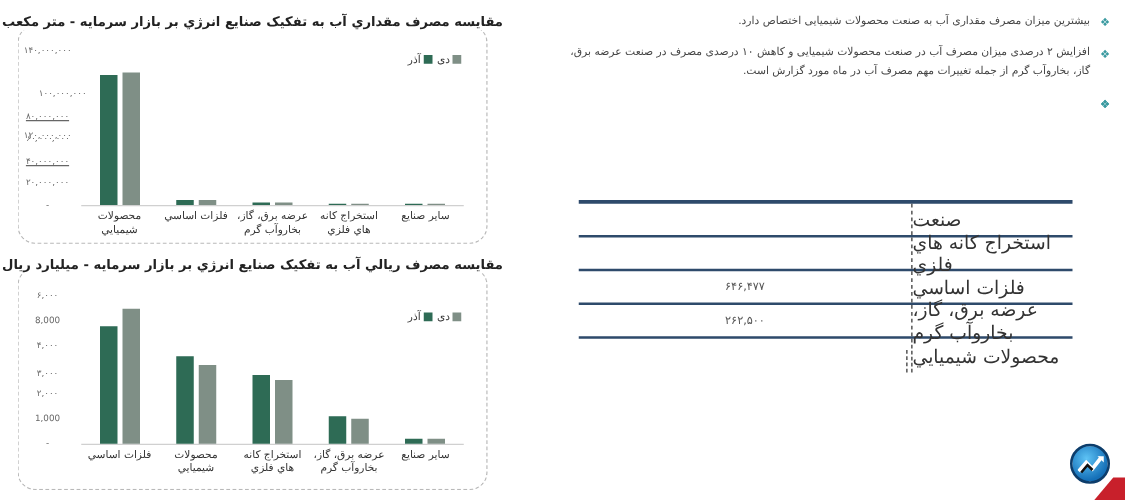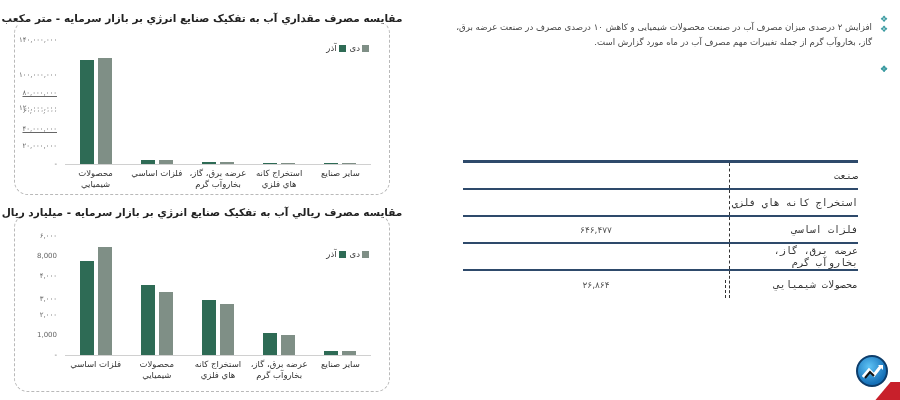--- a/index.html
+++ b/index.html
@@ -9,38 +9,38 @@
   .chart-box {
     position: absolute; left: 14px; width: 376px;
     border: 1px dashed #b9b9b9; border-radius: 14px; background: #fff;
   }
   .chart-title {
     position: absolute; top: -9px; left: 50%; transform: translateX(-50%);
     background: #fff; padding: 0 8px; white-space: nowrap;
     font-size: 10.5px; font-weight: bold; color: #222; direction: rtl;
   }
   .plot { position: absolute; }
-  .ytick { position: absolute; left: 0; width: 38px; text-align: right; font-size: 7px; color: #666; transform: translateY(-50%); }
+  .ytick { position: absolute; left: 0; width: 38px; text-align: center; font-size: 7px; color: #666; transform: translateY(-50%); }
   .baseline { position: absolute; height: 1px; background: #d0d0d0; }
   .bar { position: absolute; bottom: 0; }
   .bar.azar { background: #2e6b55; }
   .bar.dey { background: #7f8f86; }
   .xlab { position: absolute; text-align: center; font-size: 8.5px; color: #333; direction: rtl; line-height: 11px; }
   .legend { position: absolute; font-size: 8.5px; color: #333; direction: rtl; display: flex; gap: 4px; align-items: center; }
   .legend .sw { display: inline-block; width: 7px; height: 7px; margin-left: 2px; vertical-align: middle; }
 
   .bullets { position: absolute; left: 440px; top: 10px; width: 450px; direction: rtl; }
   .bullet { position: relative; padding-right: 18px; font-size: 8.6px; line-height: 15px; color: #444; margin-bottom: 10px; text-align: right; }
   .bullet .dot { position: absolute; right: 2px; top: 2px; color: #3a9aa0; font-size: 9px; }
 
   .rate-table { position: absolute; left: 463px; top: 160px; width: 395px; direction: rtl; border-collapse: collapse; }
   .rate-table .row { display: flex; height: 27px; align-items: center; border-bottom: 2px solid #2e4a6b; }
   .rate-table .row.last { border-bottom: none; }
   .rate-table .head { border-top: 3px solid #2e4a6b; height: 30px; }
-  .rate-table .c1 { width: 128px; text-align: right; font-size: 10px; color: #333; font-family: Liberation Mono, monospace; }
+  .rate-table .c1 { width: 128px; text-align: left; font-size: 15px; color: #333; }
   .rate-table .sep { width: 0; height: 100%; border-left: 1px dashed #333; }
   .rate-table .c2 { flex: 1; text-align: center; font-size: 9px; color: #555; }
   .tail-sep { position: absolute; left: 725px; top: 280px; height: 18px; border-left: 1px dashed #333; }
 
   .logo { position: absolute; left: 856px; top: 355px; width: 32px; height: 32px; border-radius: 50%;
           background: radial-gradient(circle at 40% 35%, #5ec3f5, #1570b8 70%); border: 2px solid #0d3d6b; }
   .logo svg { position: absolute; left: 4px; top: 6px; }
   .corner { position: absolute; left: 878px; top: 382px; width: 40px; height: 30px; background: #c8202b; transform: skewX(-40deg); }
 </style>
 </head>
@@ -51,21 +51,21 @@
   <div class="legend" style="right:20px;top:22px;">
     <span><span class="sw" style="background:#7f8f86"></span><span>دی</span></span>
     <span><span class="sw" style="background:#2e6b55"></span><span>آذر</span></span>
   </div>
   <div class="plot" id="plot-top" style="left:4px;top:19px;width:360px;height:124px;">
       <div class="ytick" style="top: 124px;">-</div>
       <div class="ytick" style="top: 106.286px;">۲۰,۰۰۰,۰۰۰</div>
       <div class="ytick" style="top: 88.5714px; text-decoration: underline;">۴۰,۰۰۰,۰۰۰</div>
       <div class="ytick" style="top: 70.8571px; font-style: italic;">۶۰,۰۰۰,۰۰۰</div>
       <div class="ytick" style="top: 53.1429px; text-decoration: underline;">۸۰,۰۰۰,۰۰۰</div>
-      <div class="ytick" style="top: 35.4286px;">۱۰۰,۰۰۰,۰۰۰</div>
+      <div class="ytick" style="top: 35.4286px; margin-left: 12px;">۱۰۰,۰۰۰,۰۰۰</div>
       <div class="ytick" style="top: 33px; margin-top: 35px;">۱۲۰,۰۰۰,۰۰۰</div>
       <div class="ytick" style="top: 0px;">۱۴۰,۰۰۰,۰۰۰</div>
       <div class="baseline" style="left: 46px; width: 306px; top: 124px;"></div>
       <div class="bar azar" style="height: 103.629px; width: 14px; left: 60.6px; top: 20.3714px; bottom: auto;"></div>
       <div class="bar dey" style="height: 105.843px; width: 14px; left: 78.6px; top: 18.1571px; bottom: auto;"></div>
       <div class="xlab" style="left: 46px; width: 61.2px; top: 128px;">محصولات شیمیایي</div>
       <div class="bar azar" style="height: 3.98571px; width: 14px; left: 121.8px; top: 120.014px; bottom: auto;"></div>
       <div class="bar dey" style="height: 3.54286px; width: 14px; left: 139.8px; top: 120.457px; bottom: auto;"></div>
       <div class="xlab" style="left: 107.2px; width: 61.2px; top: 128px;">فلزات اساسي</div>
       <div class="bar azar" style="height: 1.77143px; width: 14px; left: 183px; top: 122.229px; bottom: auto;"></div>
@@ -107,21 +107,21 @@
       <div class="bar azar" style="height: 21.8167px; width: 14px; left: 244.2px; top: 97.1833px; bottom: auto;"></div>
       <div class="bar dey" style="height: 19.8333px; width: 14px; left: 262.2px; top: 99.1667px; bottom: auto;"></div>
       <div class="xlab" style="left: 229.6px; width: 61.2px; top: 123px;">عرضه برق، گاز، بخاروآب گرم</div>
       <div class="bar azar" style="height: 3.96667px; width: 14px; left: 305.4px; top: 115.033px; bottom: auto;"></div>
       <div class="bar dey" style="height: 3.96667px; width: 14px; left: 323.4px; top: 115.033px; bottom: auto;"></div>
       <div class="xlab" style="left: 290.8px; width: 61.2px; top: 123px;">سایر صنایع</div>
     </div>
 </div>
 
 <div class="bullets">
-  <div class="bullet"><span class="dot">❖</span></div>
+  <div class="bullet"><span class="dot">❖</span><span>بیشترین میزان مصرف مقداری آب به صنعت محصولات شیمیایی اختصاص دارد.</span></div>
   <div class="bullet"><span class="dot">❖</span><span>افزایش ۲ درصدی میزان مصرف آب در صنعت محصولات شیمیایی و کاهش ۱۰ درصدی مصرف در صنعت عرضه برق، گاز، بخاروآب گرم از جمله تغییرات مهم مصرف آب در ماه مورد گزارش است.</span></div>
   <div class="bullet"><span class="dot">❖</span></div>
   <div class="bullet"><span class="dot">❖</span></div>
 </div>
 
 <div class="rate-table">
   <div class="row head">
     <div class="c1">صنعت</div>
     <div class="sep"></div>
   </div>
@@ -130,25 +130,25 @@
       <div class="sep"></div>
   </div>
   <div class="row">
     <div class="c1">فلزات اساسي</div>
       <div class="sep"></div>
     <div class="c2">۶۴۶,۴۷۷</div>
   </div>
   <div class="row">
     <div class="c1">عرضه برق، گاز، بخاروآب گرم</div>
       <div class="sep"></div>
+    <div class="c2">۲۶۲,۵۰۰</div>
   </div>
   <div class="row last">
     <div class="c1">محصولات شیمیایي</div>
       <div class="sep"></div>
-    <div class="c2">۲۶,۸۶۴</div>
   </div>
 </div>
 <div class="tail-sep"></div>
 
 <div class="logo">
   <svg width="22" height="18" viewBox="0 0 22 18">
       <path d="M1 14 L7 7 L12 12 L19 3" stroke="#fff" stroke-width="3" fill="none"></path>
       <path d="M16 2 L21 2 L21 7 Z" fill="#fff"></path>
       <path d="M3 15 L8 9 L12 13" stroke="#111" stroke-width="2" fill="none"></path>
     </svg>

